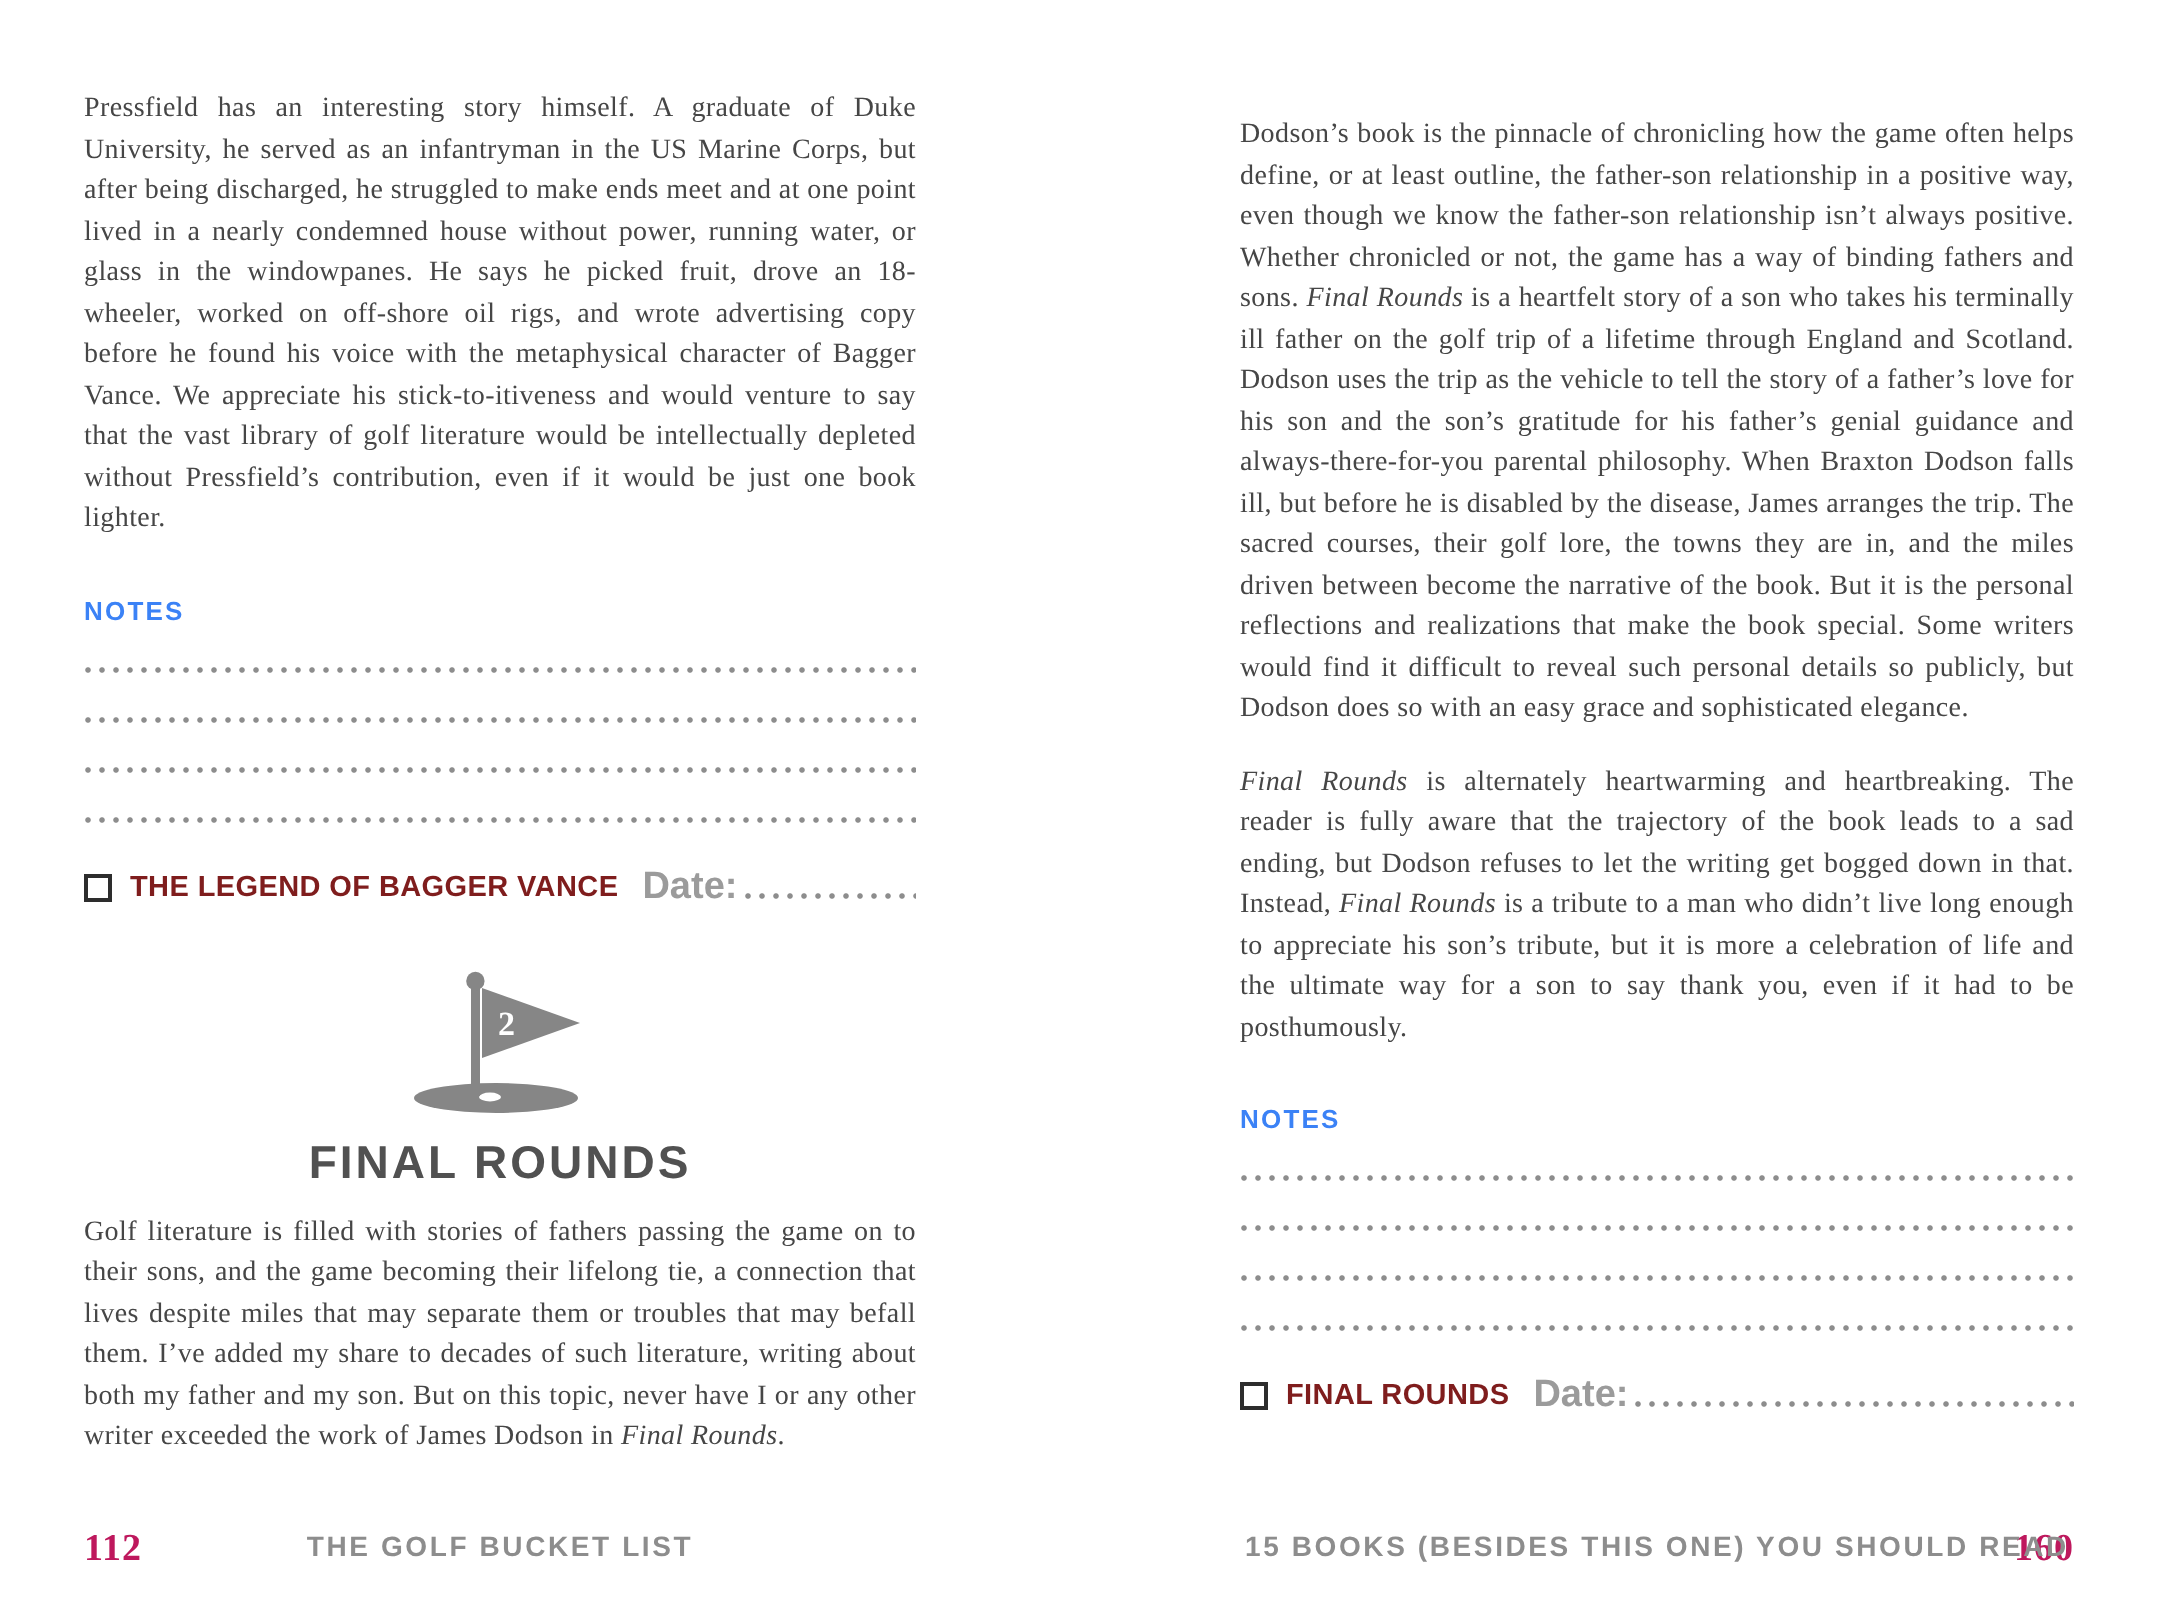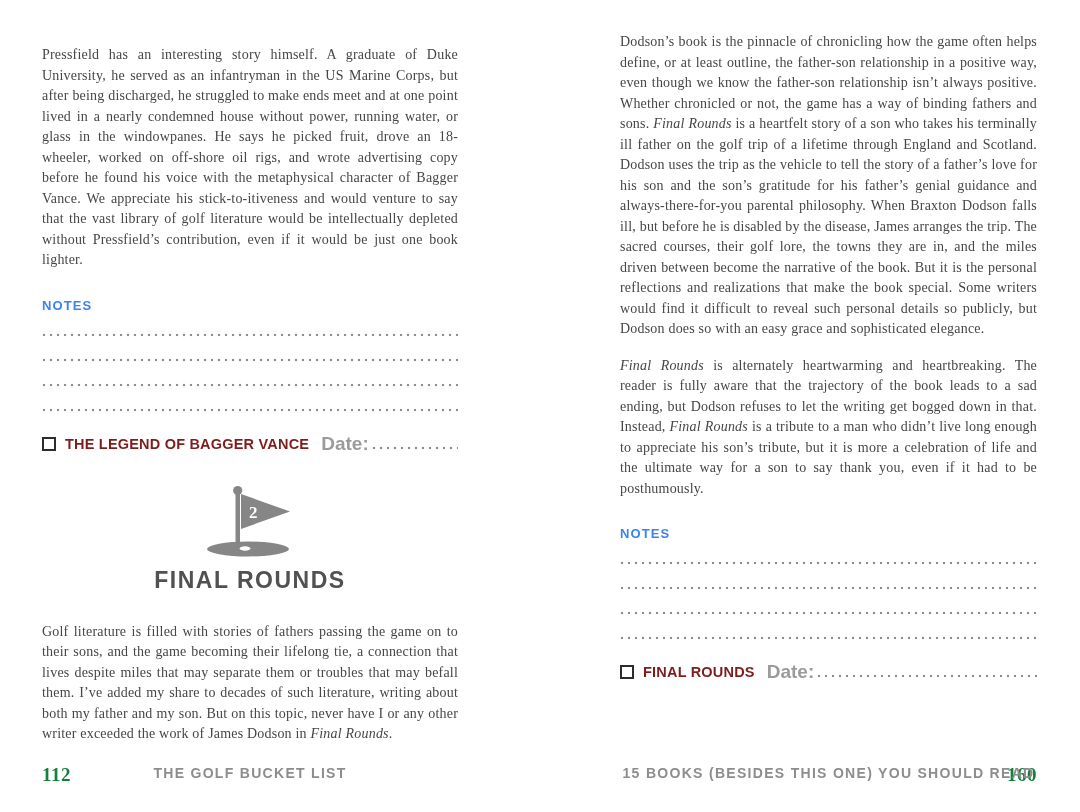--- a/index.html
+++ b/index.html
@@ -3,29 +3,29 @@
 <meta charset="utf-8">
 <style>
   html,body{margin:0;padding:0;}
   body{
     width:1080px;height:812px;background:#ffffff;overflow:hidden;
     font-family:"Liberation Serif", serif;
   }
   .spread{position:absolute;top:0;left:0;width:1080px;height:812px;display:flex;}
   .page{width:540px;height:812px;position:relative;box-sizing:border-box;}
   .page-left{padding:45px 82px 0 42px;}
-  .page-right{padding:32px 43px 0 80px;}
+  .page-right{padding:58px 43px 0 80px;}
 
   .body-text{
     margin:0;font-size:14px;line-height:20.5px;text-align:justify;
     color:#464646;letter-spacing:0.2px;
   }
   .it{font-style:italic;}
   .para-gap{margin-top:16px;}
-  .p2-left{margin-top:28px;}
+  .p2-left{margin-top:12px;}
 
   .notes-heading{
     font-family:"Liberation Sans", sans-serif;font-weight:bold;
     font-size:13px;letter-spacing:1.1px;color:#3b82f6;margin-top:27px;
   }
   .dots-block{margin-top:20px;}
   .dotline{
     height:4px;margin-bottom:21px;
     background-image:radial-gradient(circle at 2px 2px,#8d8d8d 1.15px,transparent 1.6px);
     background-size:7px 4px;background-repeat:repeat-x;background-position:left center;
@@ -55,21 +55,21 @@
     font-family:"Liberation Sans", sans-serif;font-weight:bold;
     font-size:23px;letter-spacing:1.5px;color:#515151;margin-top:4px;
   }
   .flag-num{
     font-family:"Liberation Serif", serif;font-weight:bold;
   }
 
   .page-num{
     position:absolute;bottom:26px;
     font-family:"Liberation Serif", serif;font-weight:bold;
-    font-size:19px;color:#15803d;letter-spacing:0.5px;
+    font-size:19px;color:#be185d;letter-spacing:0.5px;
   }
   .page-num-left{left:42px;}
   .page-num-right{right:43px;}
   .running-footer{
     position:absolute;bottom:31px;text-align:center;
     font-family:"Liberation Sans", sans-serif;font-weight:bold;
     font-size:14px;letter-spacing:1.3px;color:#8d8d8d;
   }
   .running-footer-left{left:42px;width:416px;}
   .running-footer-right{left:80px;width:417px;}

